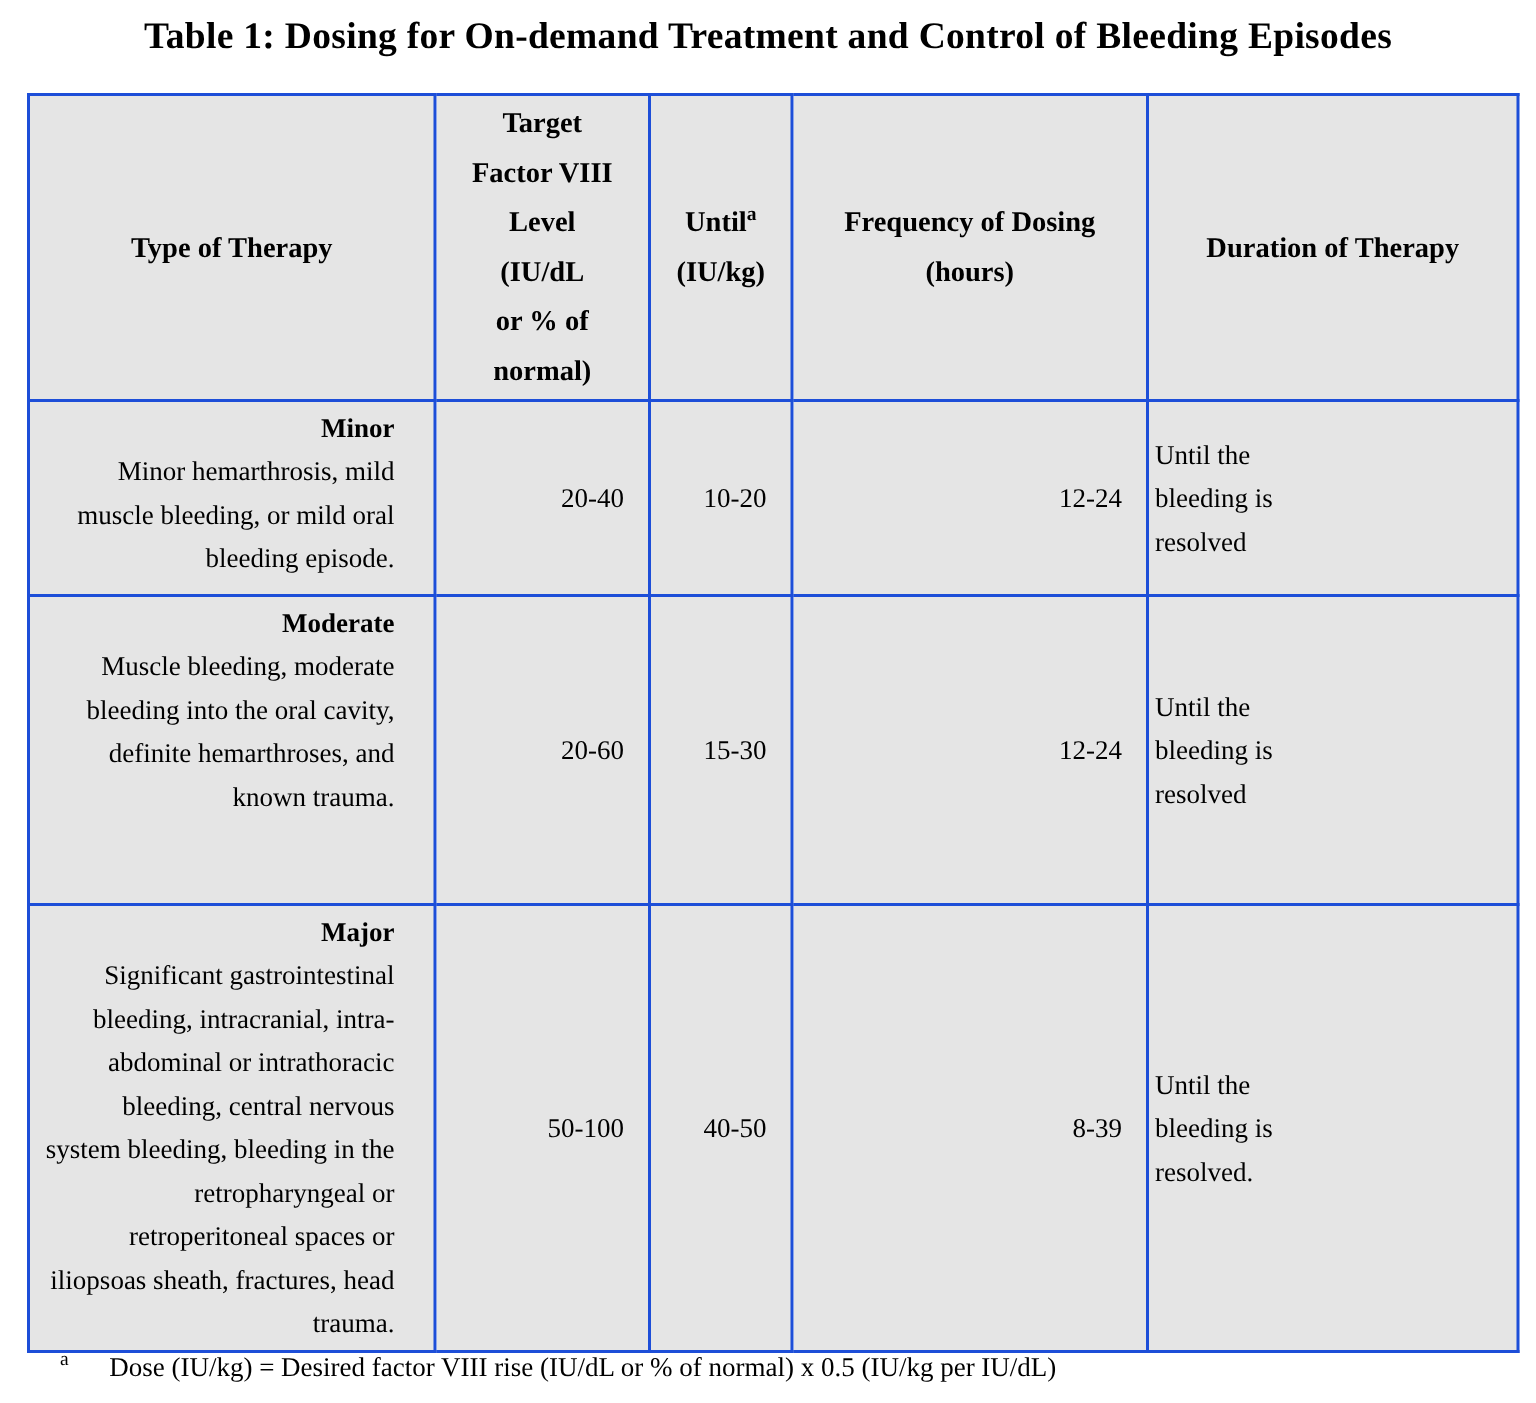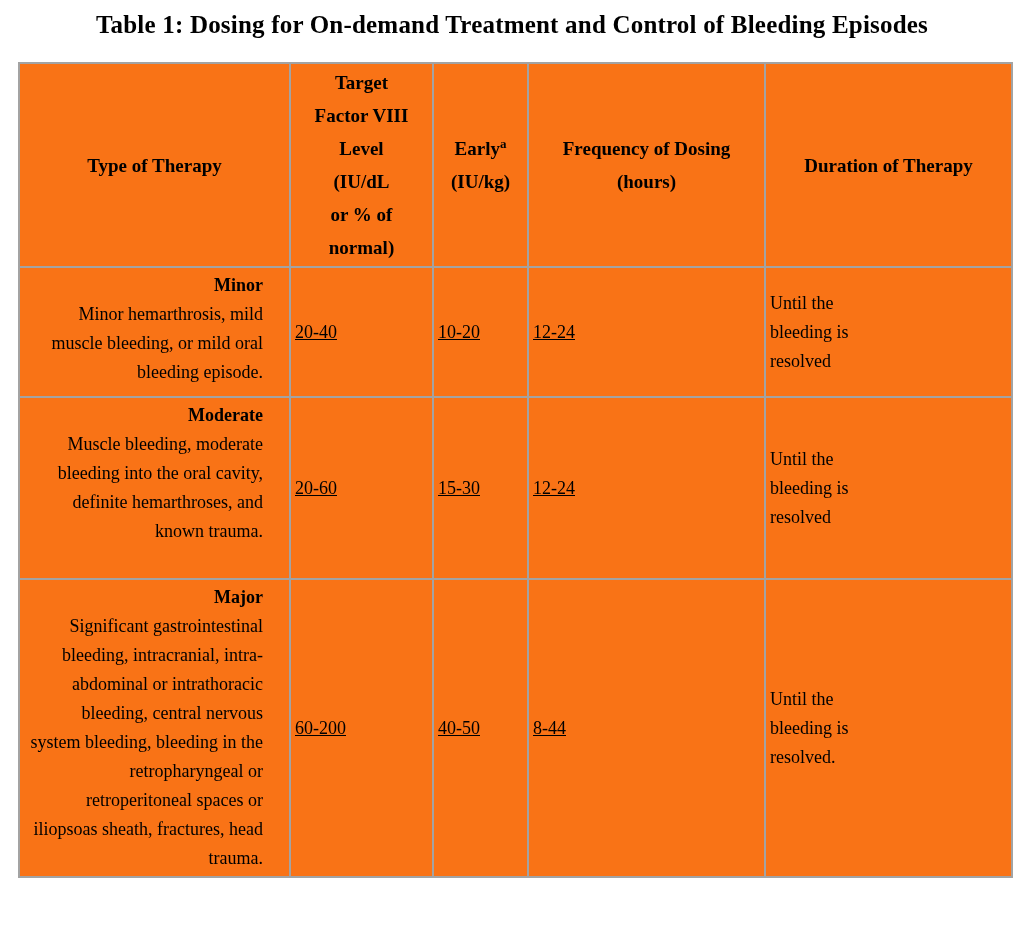--- a/index.html
+++ b/index.html
@@ -29,22 +29,22 @@
   table.dosing-table {
     position: absolute;
     top: 62px;
     left: 18px;
     width: 993px;
     border-collapse: collapse;
     table-layout: fixed;
   }
   .dosing-table th,
   .dosing-table td {
-    border: 2px solid #a3a3a3;
-    background: #f97316;
+    border: 2px solid #1d4ed8;
+    background: #e5e5e5;
     overflow: hidden;
   }
   .dosing-table th {
     font-size: 19px;
     font-weight: bold;
     text-align: center;
     vertical-align: middle;
     line-height: 33px;
     padding: 2px 4px;
   }
@@ -61,24 +61,23 @@
     padding: 3px 26px 3px 9px;
   }
   .row-label {
     font-weight: bold;
     margin: 0;
   }
   .row-desc {
     margin: 0;
   }
   td.cell-mid {
-    text-align: left;
+    text-align: right;
     vertical-align: middle;
-    padding: 2px 4px;
-    text-decoration: underline;
+    padding: 2px 16px;
   }
   td.cell-duration {
     vertical-align: middle;
     white-space: pre-line;
     padding: 2px 4px;
   }
   sup.fn-mark {
     font-size: 13px;
     font-weight: bold;
     vertical-align: super;
@@ -118,62 +117,65 @@
     <thead>
       <tr style="height:196px">
         <th>Type of Therapy</th>
         <th class="th-stacked">Target
 Factor VIII
 Level
 (IU/dL
 or % of
 normal)</th>
         <th>
-          <span>Early</span><sup class="fn-mark">a</sup>
+          <span>Until</span><sup class="fn-mark">a</sup>
           <div>(IU/kg)</div>
         </th>
         <th class="th-stacked">Frequency of Dosing
 (hours)</th>
         <th>Duration of Therapy</th>
       </tr>
     </thead>
     <tbody>
       <tr style="height:130px">
         <td class="cell-type">
           <p class="row-label">Minor</p>
           <p class="row-desc">Minor hemarthrosis, mild muscle bleeding, or mild oral bleeding episode.</p>
         </td>
         <td class="cell-mid">20-40</td>
         <td class="cell-mid">10-20</td>
         <td class="cell-mid">12-24</td>
         <td class="cell-duration">Until the
 bleeding is
 resolved</td>
       </tr>
-      <tr style="height:182px">
+      <tr style="height:206px">
         <td class="cell-type">
           <p class="row-label">Moderate</p>
           <p class="row-desc">Muscle bleeding, moderate bleeding into the oral cavity, definite hemarthroses, and known trauma.</p>
         </td>
         <td class="cell-mid">20-60</td>
         <td class="cell-mid">15-30</td>
         <td class="cell-mid">12-24</td>
         <td class="cell-duration">Until the
 bleeding is
 resolved</td>
       </tr>
       <tr style="height:296px">
         <td class="cell-type">
           <p class="row-label">Major</p>
           <p class="row-desc">Significant gastrointestinal bleeding, intracranial, intra-abdominal or intrathoracic bleeding, central nervous system bleeding, bleeding in the retropharyngeal or retroperitoneal spaces or iliopsoas sheath, fractures, head trauma.</p>
         </td>
-        <td class="cell-mid">60-200</td>
+        <td class="cell-mid">50-100</td>
         <td class="cell-mid">40-50</td>
-        <td class="cell-mid">8-44</td>
+        <td class="cell-mid">8-39</td>
         <td class="cell-duration">Until the
 bleeding is
 resolved.</td>
       </tr>
     </tbody>
   </table>
 
+  <div class="footnote">
+    <sup>a</sup><span class="footnote-text">Dose (IU/kg) = Desired factor VIII rise (IU/dL or % of normal) x 0.5 (IU/kg per IU/dL)</span>
+  </div>
 
 </div>
 
 </body></html>

